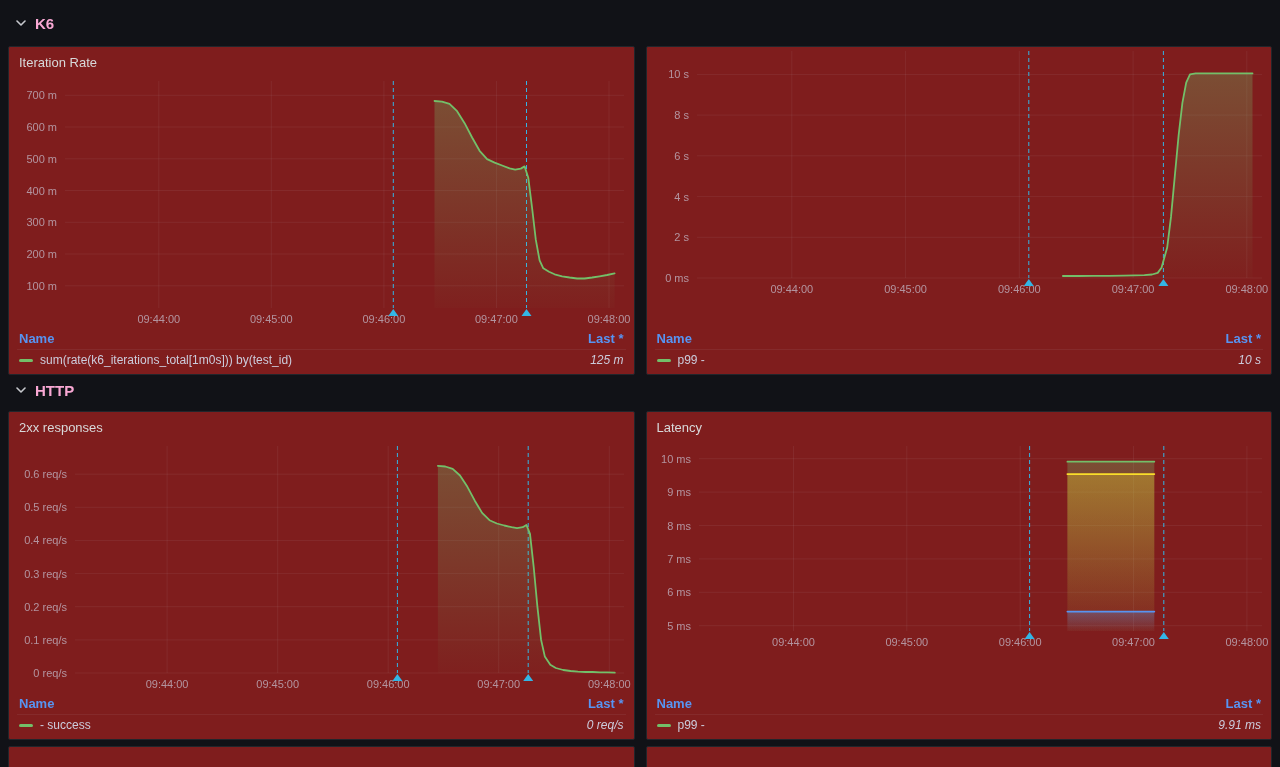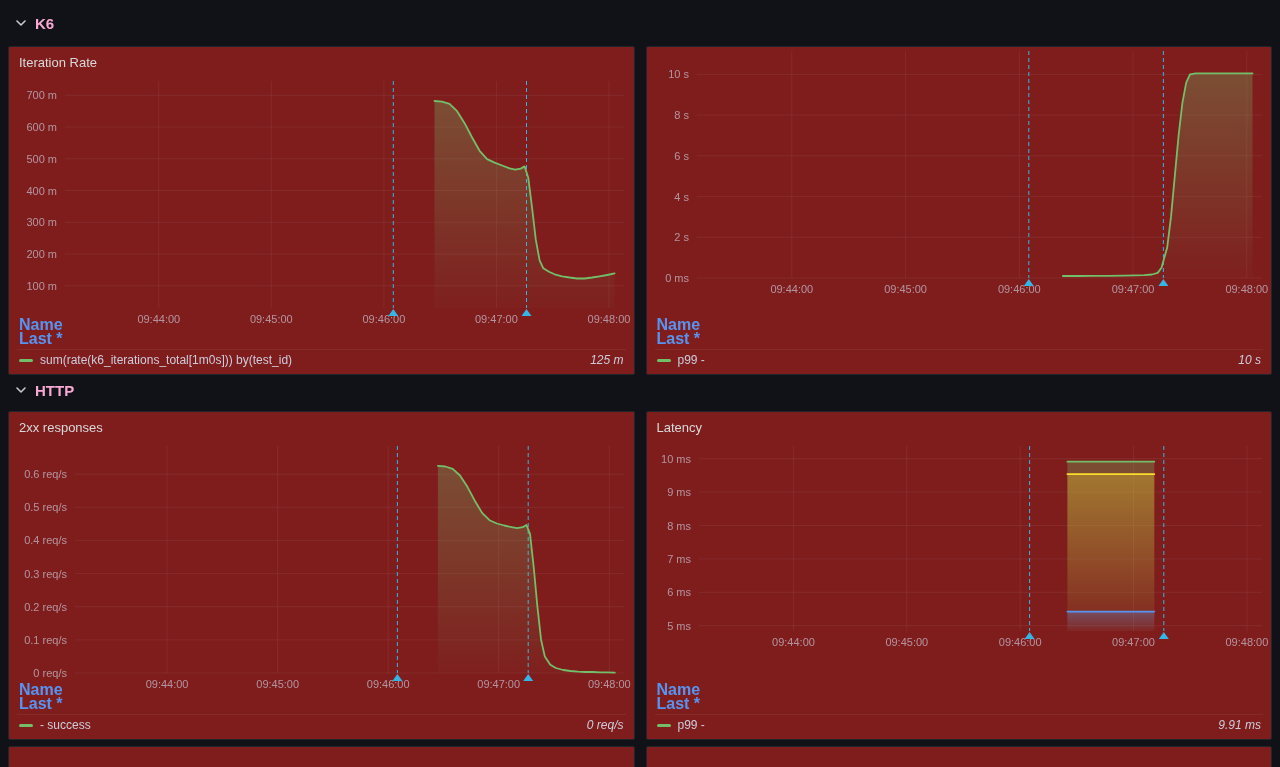--- a/index.html
+++ b/index.html
@@ -34,21 +34,21 @@
     display:flex; align-items:center;
     padding:0 10px;
     font-size:13px; color:#D8D9DA;
   }
   .chart { flex:1; min-height:0; position:relative; }
   .chart svg { display:block; }
   .legend { flex:none; padding:0 8px 4px; }
   .legend-head {
     display:flex; justify-content:space-between;
     padding:2px 2px 3px;
-    font-size:16px; font-weight:600; color:#5794F2; line-height:14px;flex-direction:column;
+    font-size:13px; font-weight:600; color:#5794F2; line-height:14px;
   }
   .legend-head span { cursor:pointer; }
   .legend-row {
     display:flex; align-items:center; gap:7px;
     height:21px; padding:0 2px;
     border-top:1px solid rgba(204,204,220,0.08);
     font-size:12px; color:#CCCCDC;text-align:right;
   }
   .swatch { width:14px; height:3px; border-radius:2px; flex:none; }
   .legend-row .name { white-space:nowrap; overflow:hidden; text-overflow:ellipsis; cursor:pointer; }

